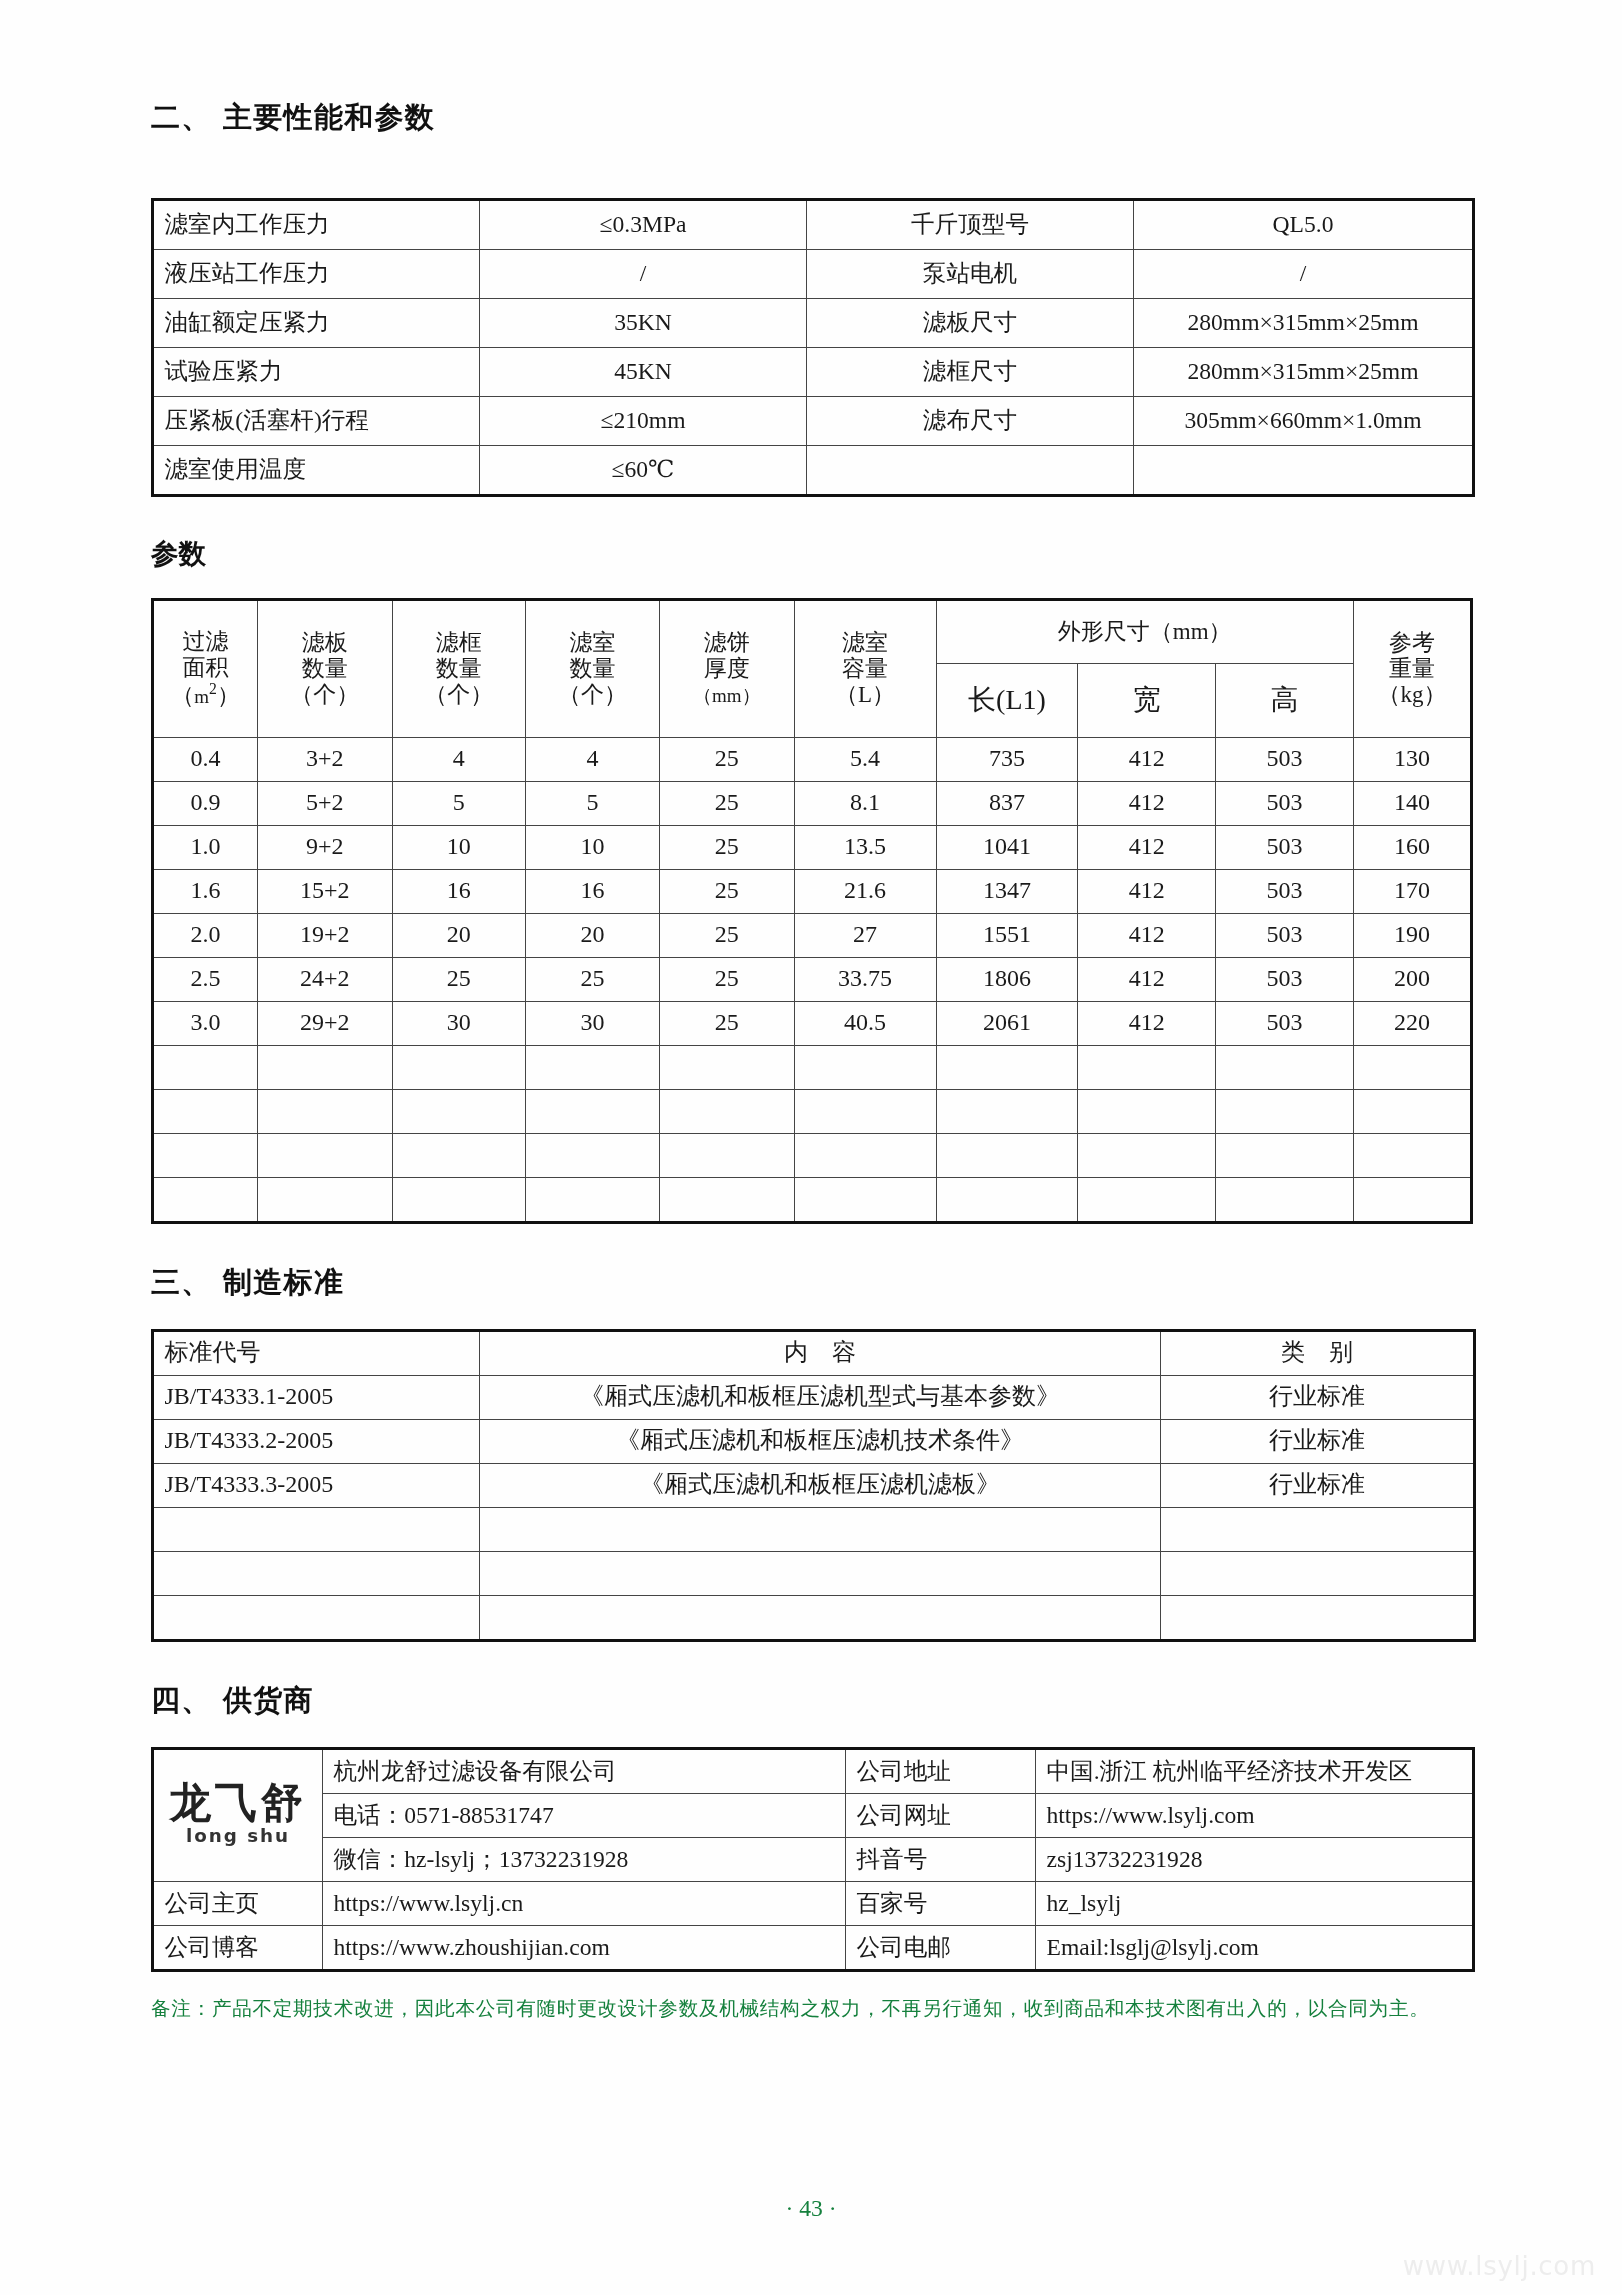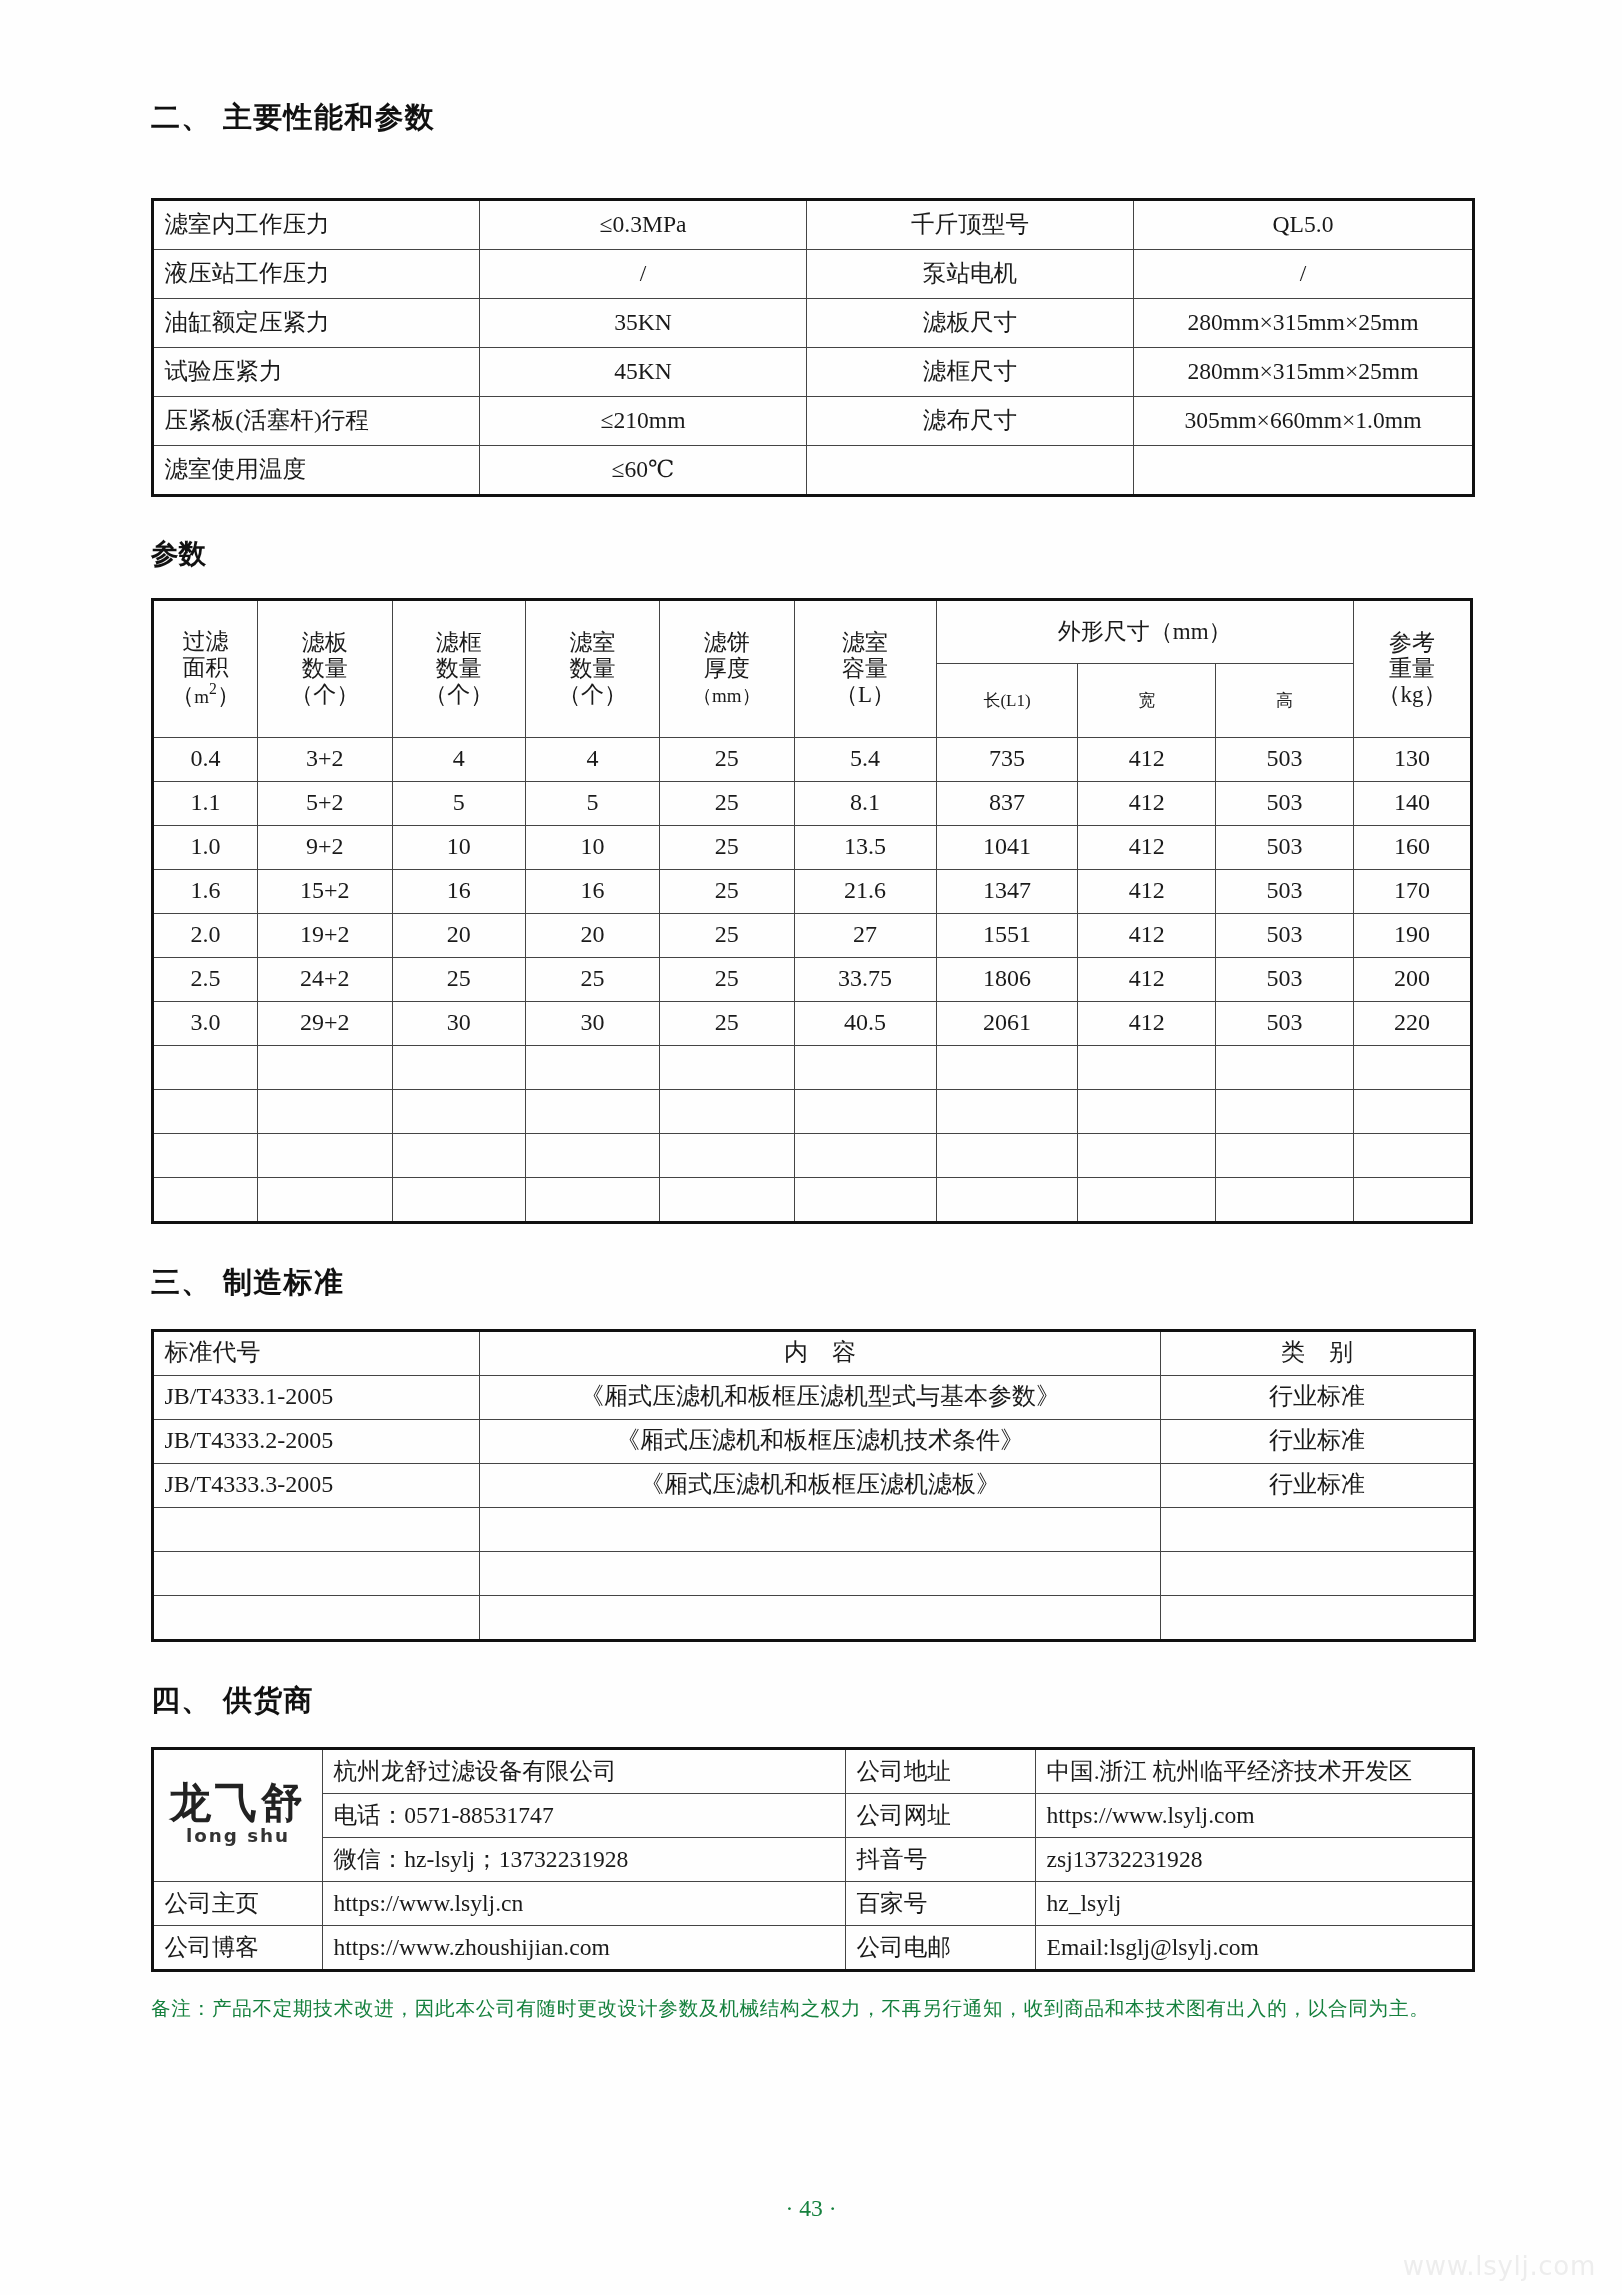--- a/index.html
+++ b/index.html
@@ -83,21 +83,21 @@
     padding: 3.9px 1.3px;
   }
   #params-table th.spanhead {
     height: 59px;
     text-align: center;
     font-size: 23px;
   }
   #params-table th.subhead {
     height: 69px;
     text-align: center;
-    font-size: 17px;
+    font-size: 28px;
   }
   #params-table td.datacell { height: 43px; text-align: center; font-size: 24px; }
   #params-table tr.empty-row td { height: 43px; }
   .unit-sup { font-size: 15.7px; vertical-align: super; }
   .unit-small { font-size: 19px; }
 
   
   #std-table td { height: 43px; }
   #std-table td.std-code { text-align: left; font-size: 24px; }
   #std-table td.std-content { text-align: center; font-size: 24px; }
@@ -296,21 +296,21 @@
             <td class="datacell">4</td>
             <td class="datacell">4</td>
             <td class="datacell">25</td>
             <td class="datacell">5.4</td>
             <td class="datacell">735</td>
             <td class="datacell">412</td>
             <td class="datacell">503</td>
             <td class="datacell">130</td>
           </tr>
           <tr>
-            <td class="datacell">1.1</td>
+            <td class="datacell">0.9</td>
             <td class="datacell">5+2</td>
             <td class="datacell">5</td>
             <td class="datacell">5</td>
             <td class="datacell">25</td>
             <td class="datacell">8.1</td>
             <td class="datacell">837</td>
             <td class="datacell">412</td>
             <td class="datacell">503</td>
             <td class="datacell">140</td>
           </tr>

